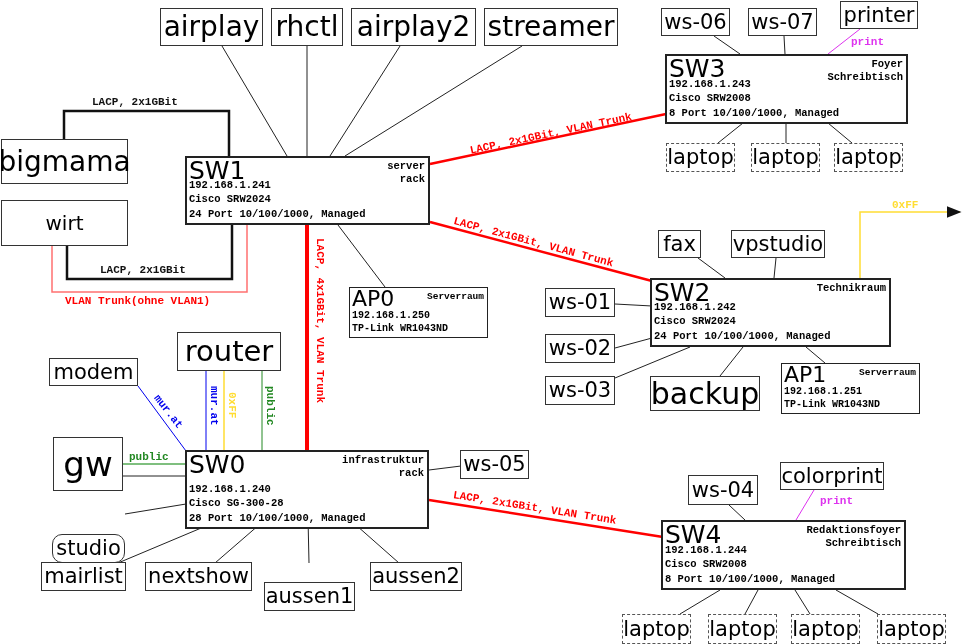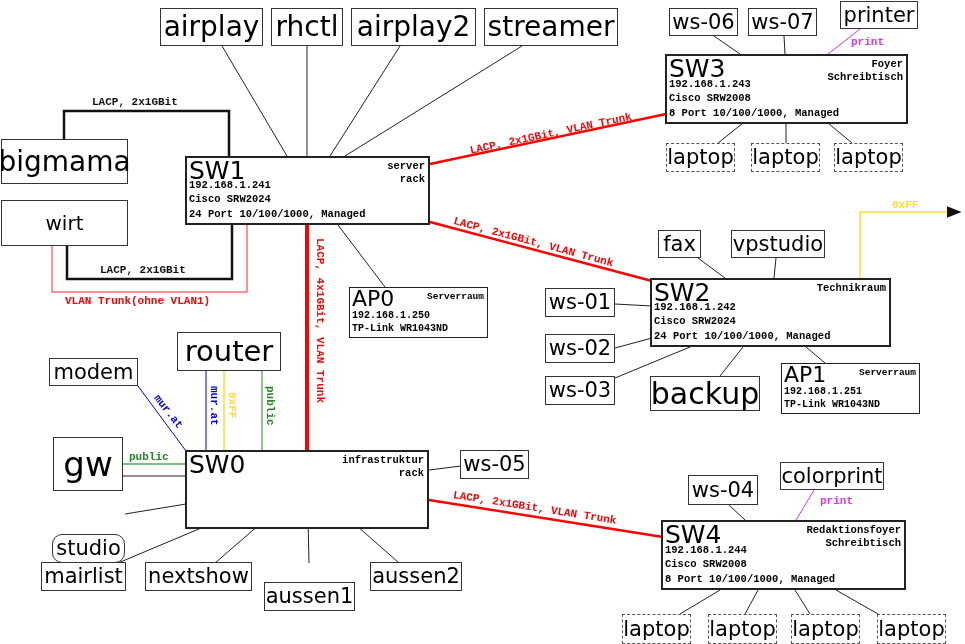--- a/index.html
+++ b/index.html
@@ -105,21 +105,21 @@
   <div class="name">SW1</div>
   <div class="loc" style="white-space:pre;">server
 rack</div>
   <div class="info">
     <div>192.168.1.241</div>
     <div>Cisco SRW2024</div>
     <div>24 Port 10/100/1000, Managed</div>
   </div>
 </div>
 
-<div class="node" style="left:661px;top:8px;width:69px;height:28px;font-size:21px;margin-left:8px;">ws-06</div>
+<div class="node" style="left:661px;top:8px;width:69px;height:28px;font-size:21px;">ws-06</div>
 <div class="node" style="left:748px;top:8px;width:69px;height:28px;font-size:21px;">ws-07</div>
 <div class="node" style="left:840px;top:1px;width:78px;height:28px;font-size:21px;">printer</div>
 <div class="sw" style="left:665px;top:54px;width:243px;height:70px;">
   <div class="name">SW3</div>
   <div class="loc" style="white-space:pre;">Foyer
 Schreibtisch</div>
   <div class="info">
     <div>192.168.1.243</div>
     <div>Cisco SRW2008</div>
     <div>8 Port 10/100/1000, Managed</div>
@@ -163,20 +163,25 @@
 </div>
 
 <div class="node" style="left:177px;top:332px;width:104px;height:39px;font-size:29px;">router</div>
 <div class="node" style="left:49px;top:358px;width:89px;height:28px;font-size:21px;">modem</div>
 <div class="node" style="left:53px;top:437px;width:70px;height:54px;font-size:34px;">gw</div>
 <div class="node" style="left:52px;top:534px;width:73px;height:29px;font-size:21px;border-radius:10px;">studio</div>
 <div class="sw" style="left:185px;top:450px;width:244px;height:79px;">
   <div class="name">SW0</div>
   <div class="loc" style="white-space:pre;">infrastruktur
 rack</div>
+  <div class="info">
+    <div>192.168.1.240</div>
+    <div>Cisco SG-300-28</div>
+    <div>28 Port 10/100/1000, Managed</div>
+  </div>
 </div>
 <div class="node" style="left:460px;top:450px;width:69px;height:29px;font-size:21px;">ws-05</div>
 <div class="node" style="left:41px;top:562px;width:85px;height:29px;font-size:21px;">mairlist</div>
 <div class="node" style="left:145px;top:562px;width:107px;height:29px;font-size:21px;">nextshow</div>
 <div class="node" style="left:264px;top:562px;width:91px;height:29px;font-size:21px;margin-top:20px;">aussen1</div>
 <div class="node" style="left:370px;top:562px;width:92px;height:29px;font-size:21px;">aussen2</div>
 
 <div class="node" style="left:688px;top:475px;width:70px;height:30px;font-size:21px;">ws-04</div>
 <div class="node" style="left:780px;top:462px;width:104px;height:28px;font-size:21px;">colorprint</div>
 <div class="sw" style="left:661px;top:520px;width:245px;height:70px;">

